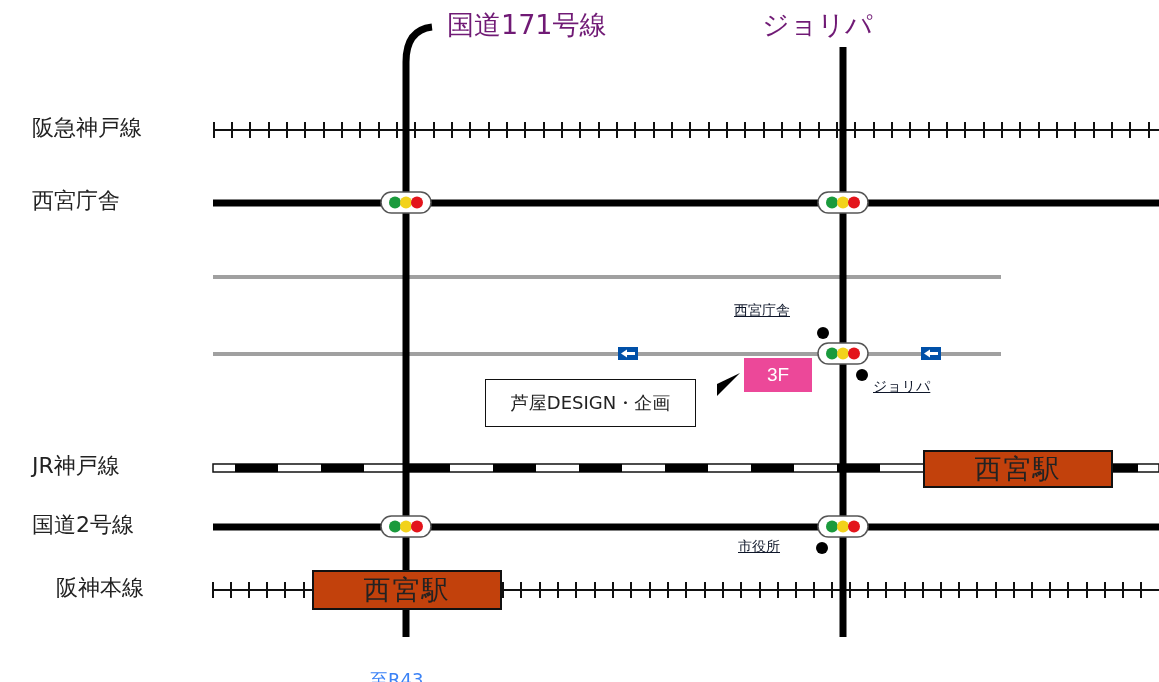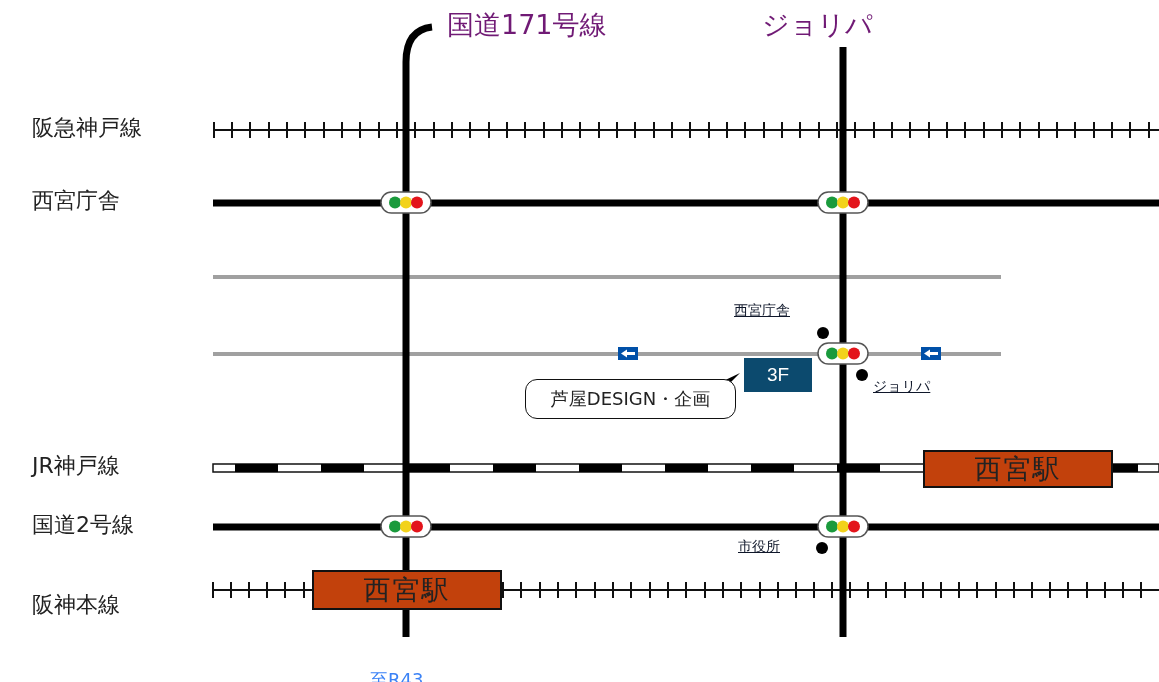--- a/index.html
+++ b/index.html
@@ -8,21 +8,21 @@
   .map-svg { position: absolute; left: 0; top: 0; }
   .lbl { position: absolute; white-space: nowrap; line-height: 1; }
   .row-label { font-size: 22px; left: 32px; color: #222; }
   .road-title { font-size: 27px; color: #701a75; }
   .poi { font-size: 14px; color: #0f172a; text-decoration: underline; }
   .station-box { position: absolute; background: #c2410c; border: 2px solid #111;
                  box-sizing: border-box; display: flex; align-items: center; justify-content: center;
                  font-size: 27px; color: #222; letter-spacing: 2px; }
   .company-box { position: absolute; background: #fff; border: 1.5px solid #111; box-sizing: border-box;
                  display: flex; align-items: center; justify-content: center; font-size: 18px; color: #222; }
-  .floor-badge { position: absolute; background: #0c4a6e; color: #fff; display: flex; align-items: center;
+  .floor-badge { position: absolute; background: #ec4899; color: #fff; display: flex; align-items: center;
                  justify-content: center; font-size: 19px; font-family: "Liberation Sans", sans-serif; }
   .dest { font-size: 18px; color: #3b82f6; margin-top: 16px; }
 </style>
 </head>
 <body>
 
 <svg class="map-svg" width="1159" height="682" viewBox="0 0 1159 682" xmlns="http://www.w3.org/2000/svg">
 
   <g>
     <line x1="213" y1="277" x2="1001" y2="277" stroke="#a0a0a0" stroke-width="4"></line>
@@ -194,36 +194,36 @@
   <circle cx="862" cy="375" r="6" fill="#000"></circle>
   <circle cx="822" cy="548" r="6" fill="#000"></circle>
 
   <path d="M717 384 L740 373 L717 396 Z" fill="#000"></path>
 </svg>
 
 <div class="lbl row-label" style="top:117px;">阪急神戸線</div>
 <div class="lbl row-label" style="top:190px;">西宮庁舎</div>
 <div class="lbl row-label" style="top:455px;">JR神戸線</div>
 <div class="lbl row-label" style="top:514px;">国道2号線</div>
-<div class="lbl row-label" style="top:594px;">阪神本線</div>
+<div class="lbl row-label" style="top:577px;margin-left:24px;">阪神本線</div>
 
 <div class="lbl road-title" style="left:447px; top:11px;">国道171号線</div>
 <div class="lbl road-title" style="left:762px; top:11px;">ジョリパ</div>
 
 <div class="station-box" style="left:923px; top:450px; width:190px; height:38px;">
   <span>西宮駅</span>
 </div>
 <div class="station-box" style="left:312px; top:570px; width:190px; height:40px;">
   <span>西宮駅</span>
 </div>
 
 <div class="lbl poi" style="left:734px; top:303px;">西宮庁舎</div>
 <div class="lbl poi" style="left:873px; top:379px;">ジョリパ</div>
 <div class="lbl poi" style="left:738px; top:539px;">市役所</div>
 
-<div class="company-box" style="left:525px; top:379px; width:211px; height:40px;border-radius:12px;">
+<div class="company-box" style="left:485px; top:379px; width:211px; height:48px;">
   <span>芦屋DESIGN・企画</span>
 </div>
 <div class="floor-badge" style="left:744px; top:358px; width:68px; height:34px;">
   <span>3F</span>
 </div>
 
 <div class="lbl dest" style="left:370px; top:655px;">至R43</div>
 
 </body></html>

